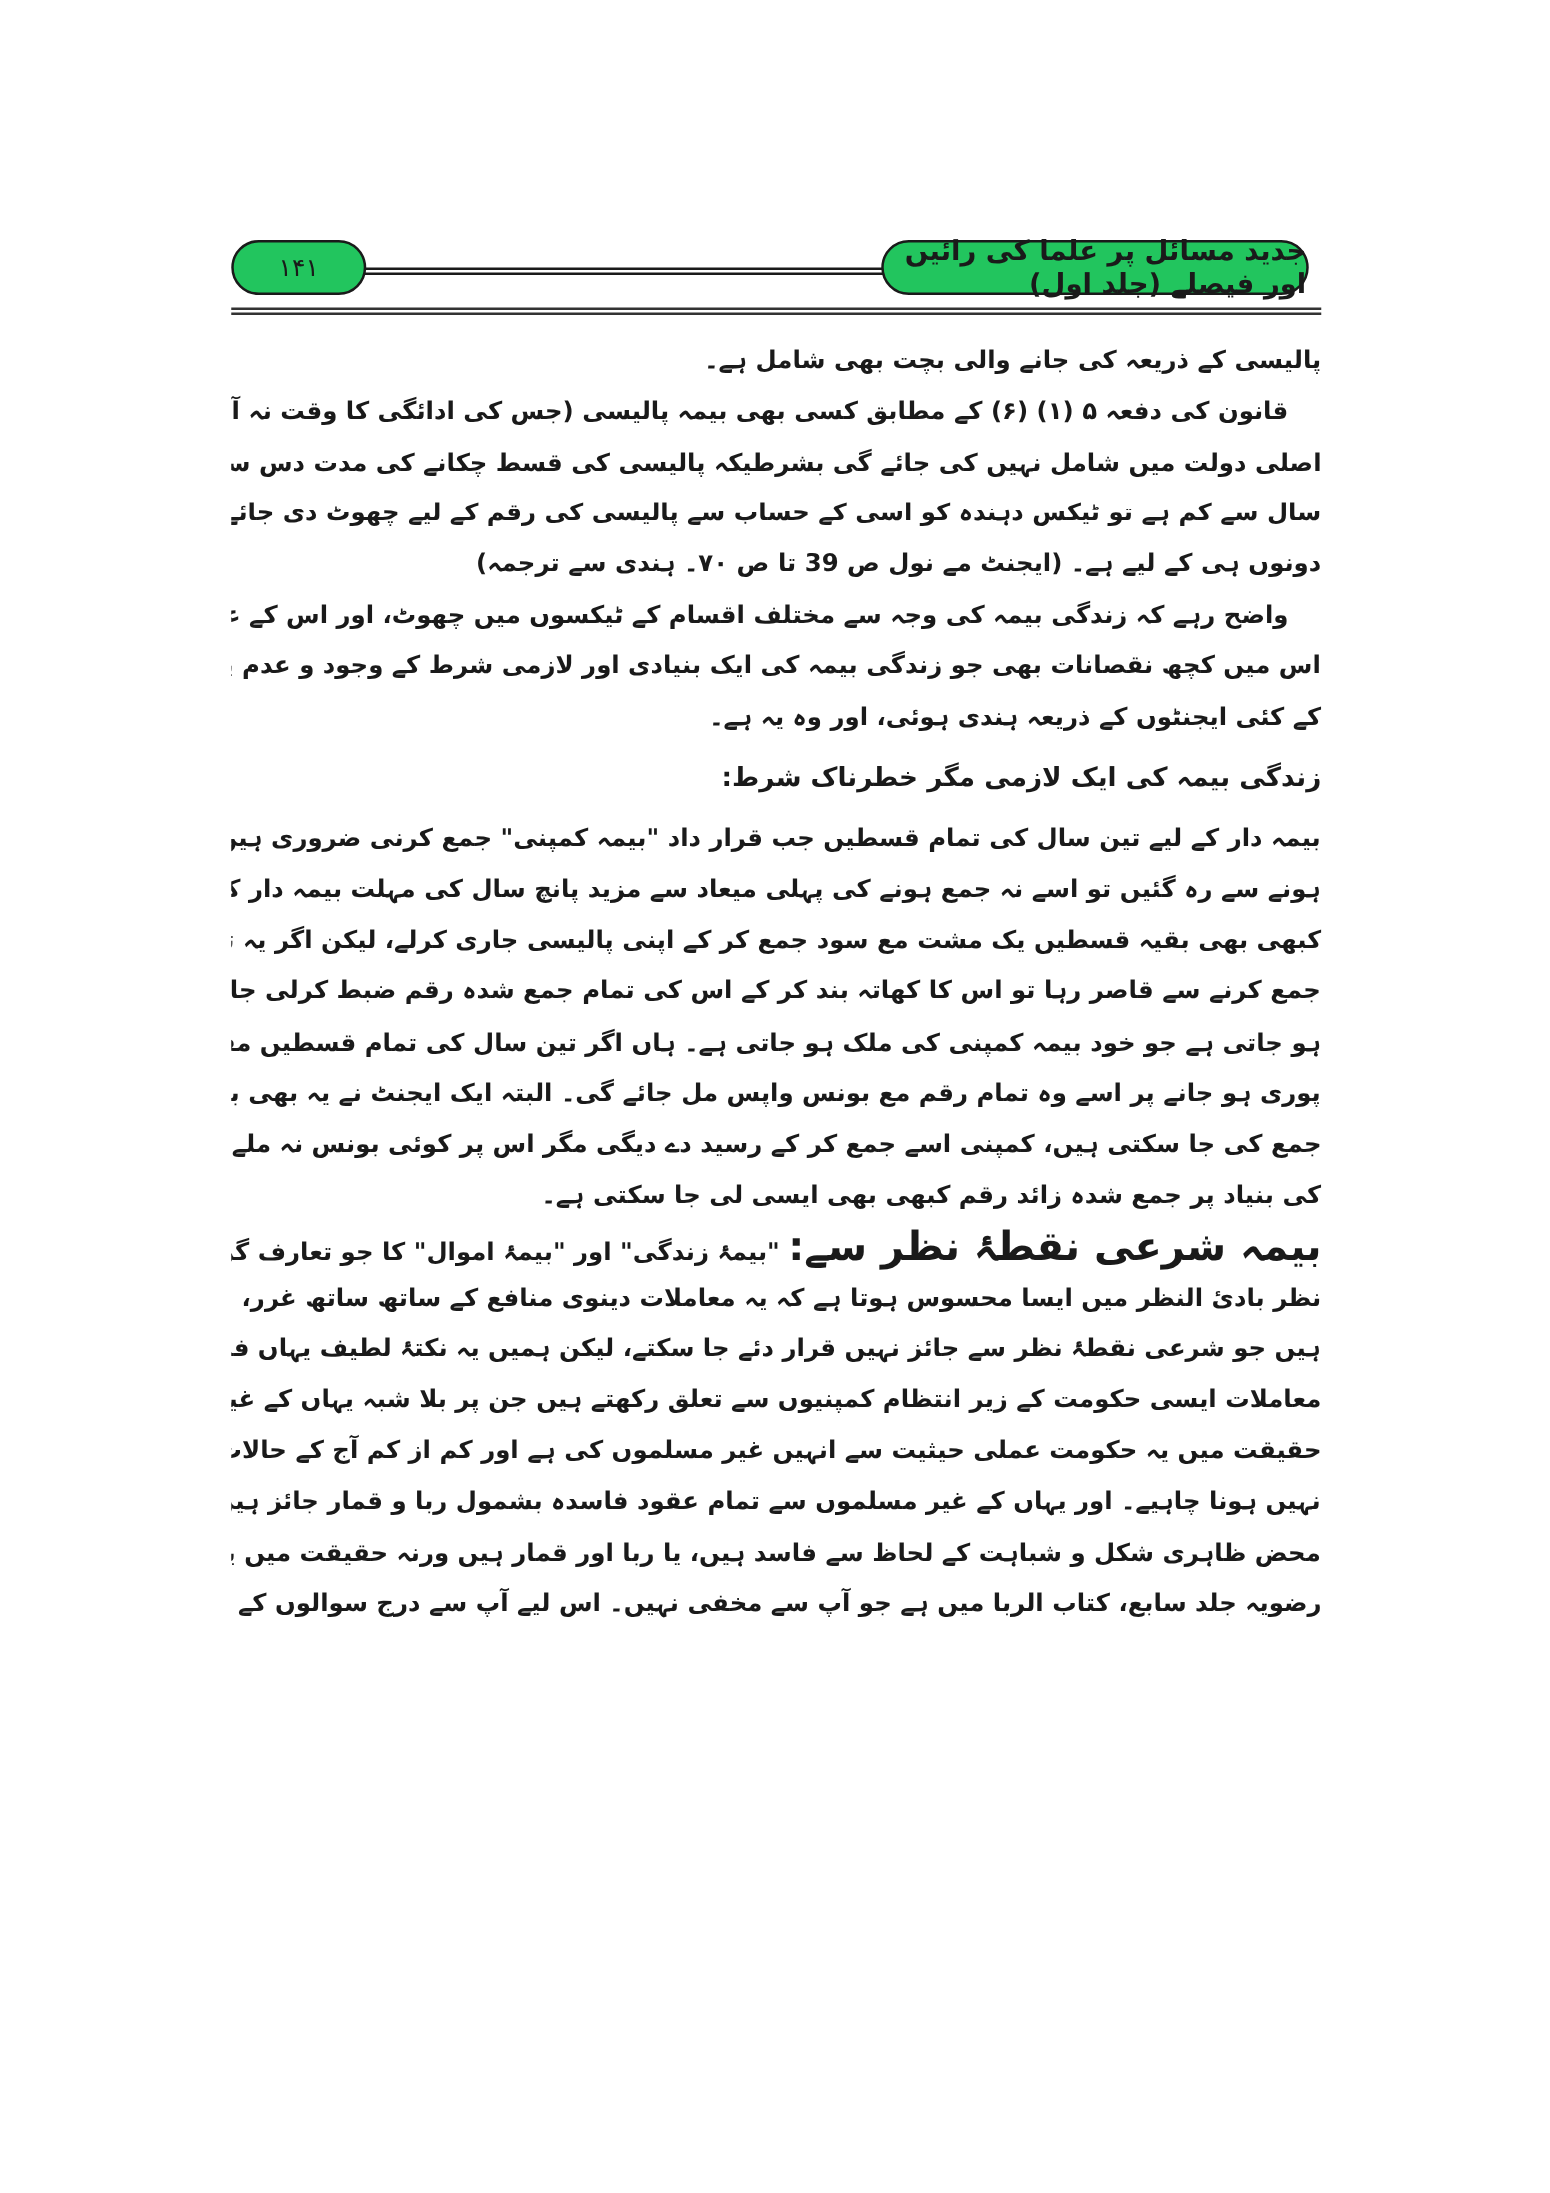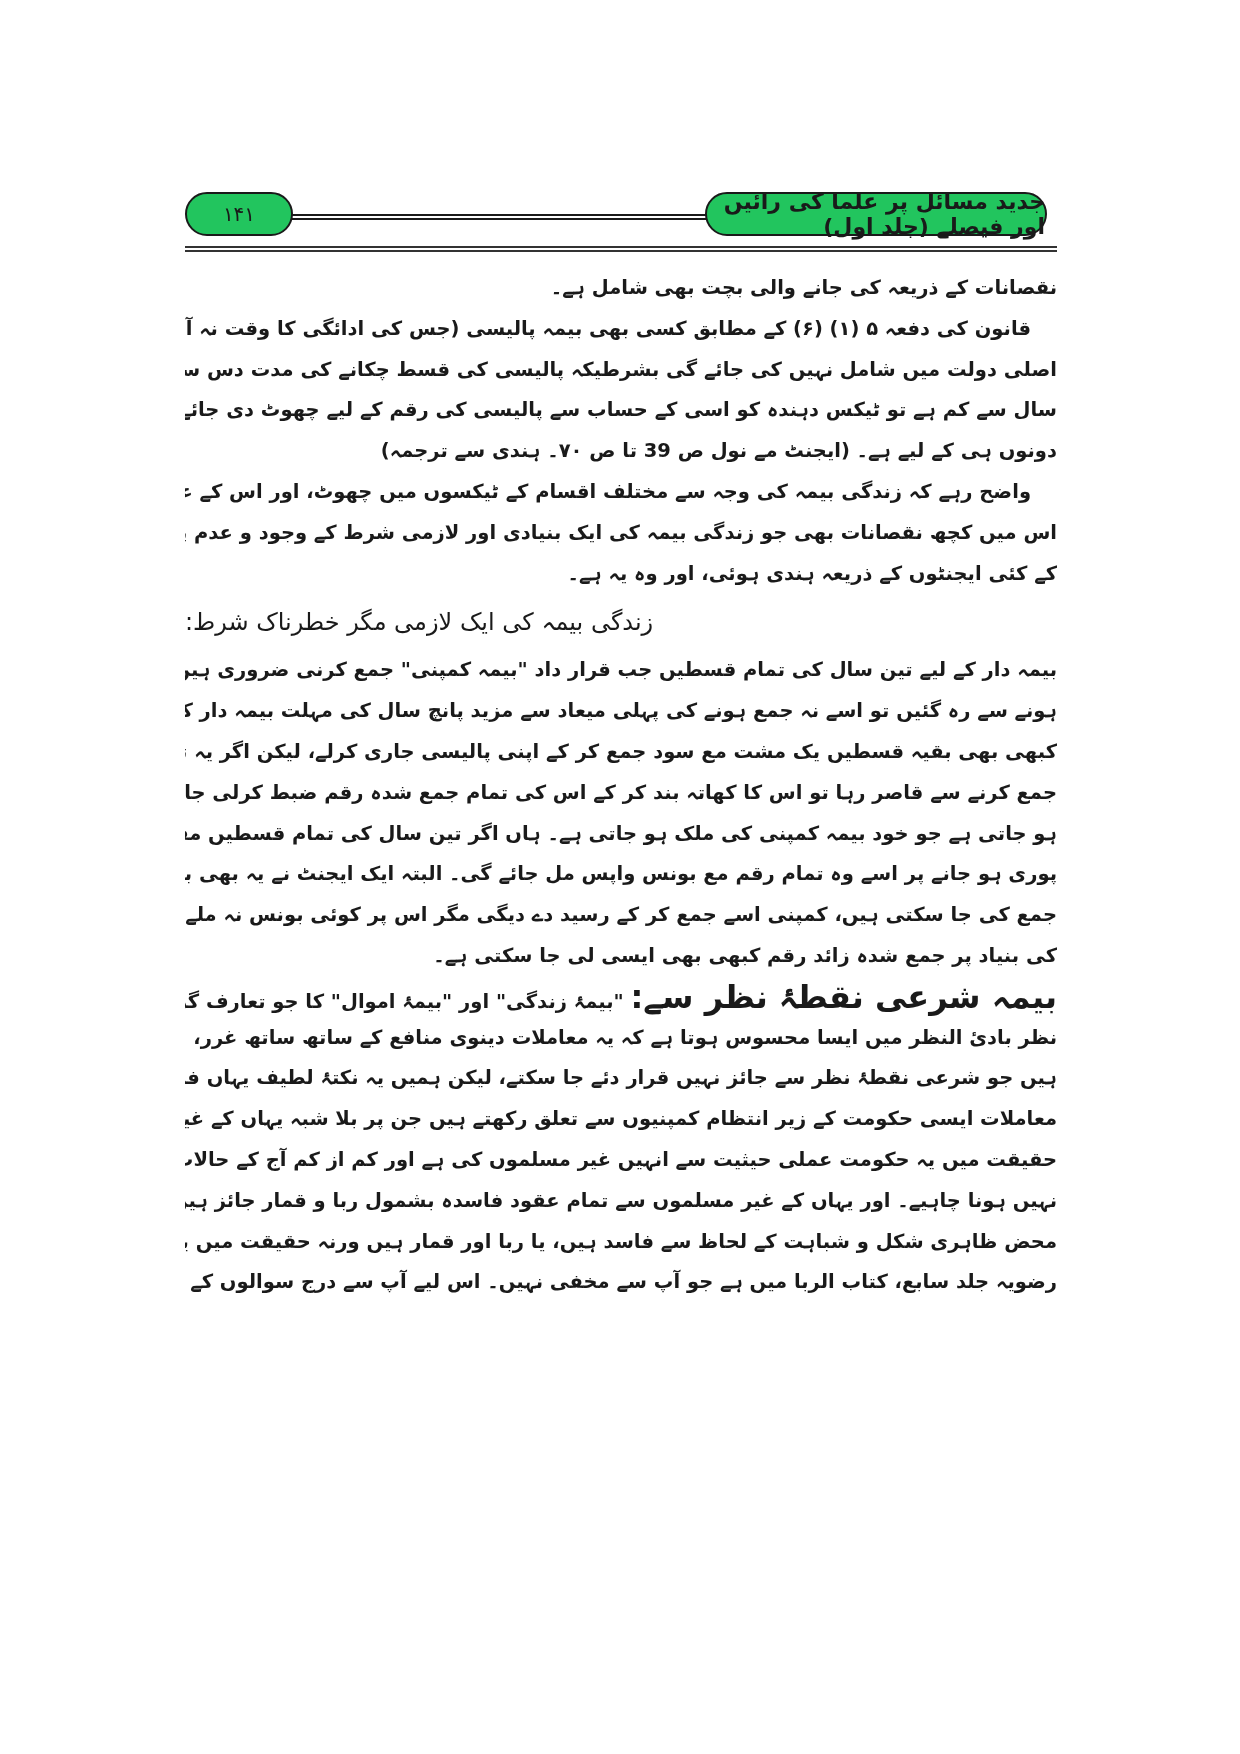--- a/index.html
+++ b/index.html
@@ -18,38 +18,38 @@
                border-top: 2px solid #1a1a1a; border-bottom: 2px solid #1a1a1a; box-sizing: border-box; }
   .rule { position: absolute; left: 0; right: 0; top: 54px; height: 6px;
           border-top: 2px solid #333; border-bottom: 2px solid #333; box-sizing: border-box; }
 
   
   .body { position: absolute; left: 185px; top: 268px; width: 872px; direction: rtl; }
   .line { height: 40.8px; line-height: 40px; font-size: 19.5px; text-align: justify;
           text-align-last: justify; white-space: nowrap; overflow: hidden; font-weight: bold; }
   .line.last { text-align-last: right; }
   .line.indent { padding-right: 26px; }
-  .heading { height: 56px; line-height: 56px; text-align: left; font-size: 24px; font-weight: normal; }
+  .heading { height: 56px; line-height: 56px; text-align: right; font-size: 21px; font-weight: bold; }
   .subhead { font-size: 32px; font-weight: bold; }
 </style>
 </head>
 <body>
 
 <div class="page">
 
   <div class="hdr">
     <div class="connector"></div>
     <div class="pill num">۱۴۱</div>
     <div class="pill title">جدید مسائل پر علما کی رائیں اور فیصلے (جلد اول)</div>
     <div class="rule"></div>
   </div>
 
   <div class="body">
     <div>
-      <div class="line last">نقصانات کے ذریعہ کی جانے والی بچت بھی شامل ہے۔</div>
+      <div class="line last">پالیسی کے ذریعہ کی جانے والی بچت بھی شامل ہے۔</div>
     </div>
 
     <div>
       <div class="line indent">قانون کی دفعہ ۵ (۱) (۶) کے مطابق کسی بھی بیمہ پالیسی (جس کی ادائگی کا وقت نہ آیا ہو) سے حاصل شدہ رقم ٹیکس دہندہ کی</div>
       <div class="line">اصلی دولت میں شامل نہیں کی جائے گی بشرطیکہ پالیسی کی قسط چکانے کی مدت دس سال، یا اس سے زیادہ ہو، اگر قسط دینے کی مدت دس</div>
       <div class="line">سال سے کم ہے تو ٹیکس دہندہ کو اسی کے حساب سے پالیسی کی رقم کے لیے چھوٹ دی جائے گی۔ یہ چھوٹ، ٹیکس اور اس کی شرح</div>
       <div class="line last">دونوں ہی کے لیے ہے۔ (ایجنٹ مے نول ص 39 تا ص ۷۰۔ ہندی سے ترجمہ)</div>
     </div>
 
     <div>

